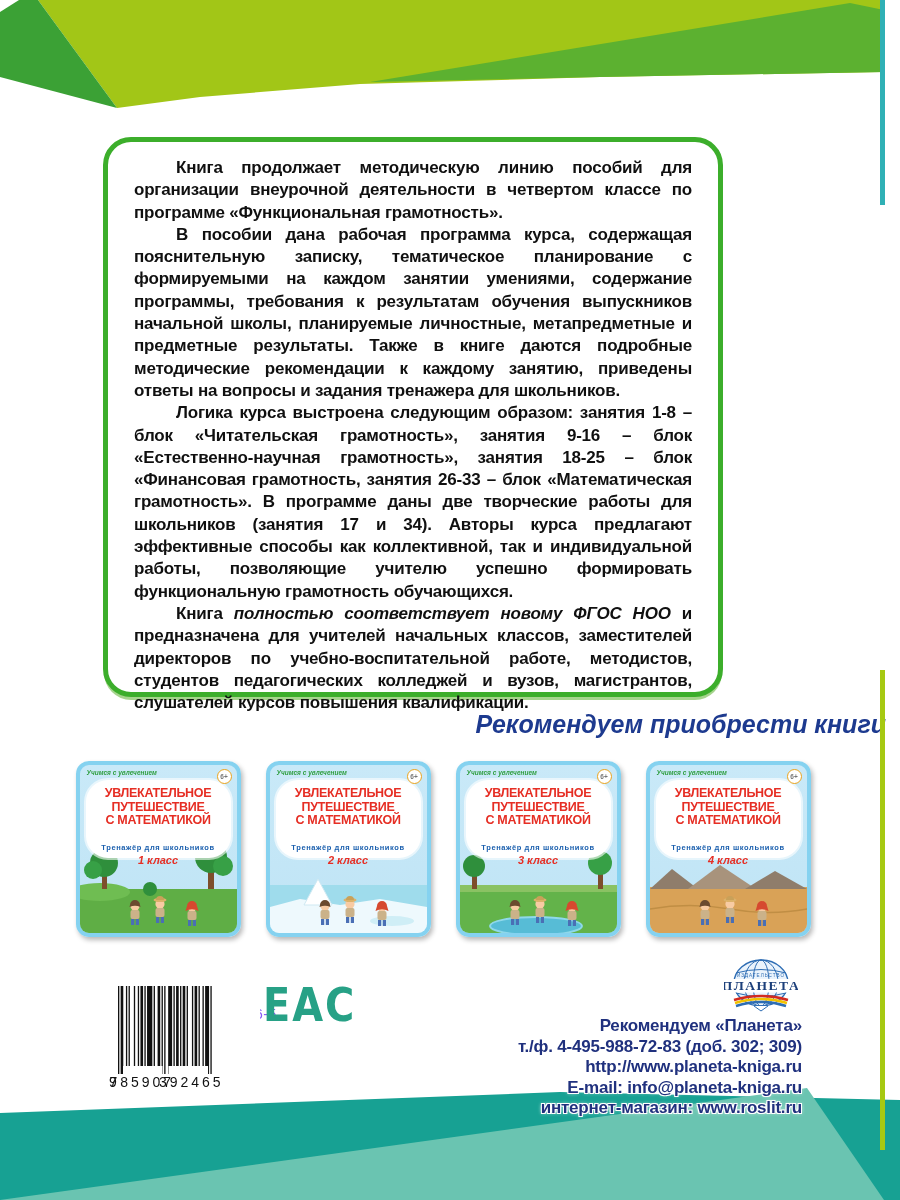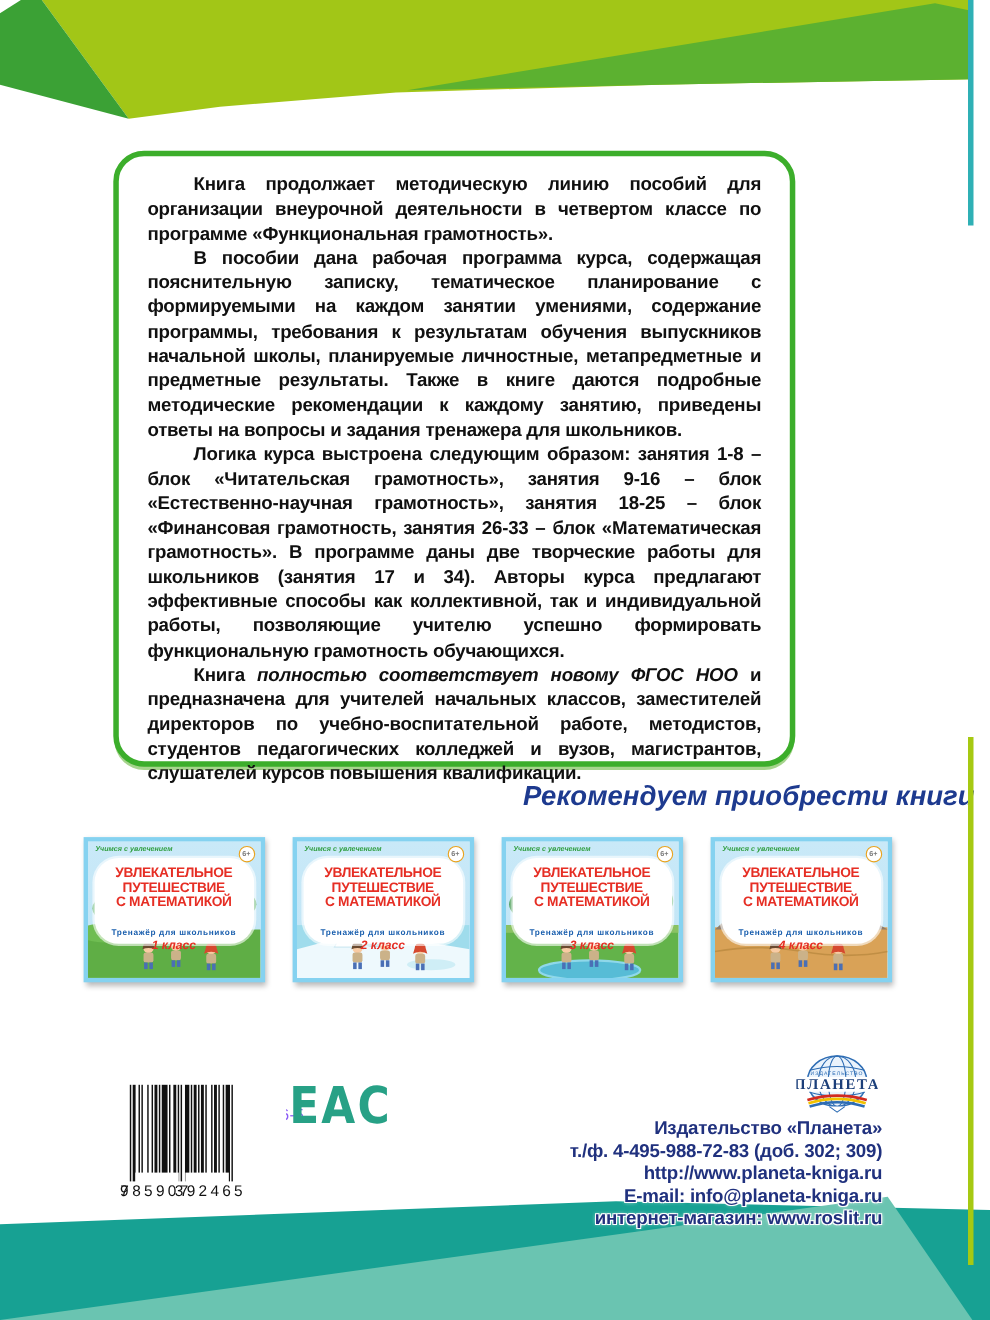--- a/index.html
+++ b/index.html
@@ -26,23 +26,23 @@
   }
   .desc-box .em{font-style:italic;}
   
   .recommend-heading{
     position:absolute;left:0;top:710px;width:886px;text-align:right;
     color:#1d3a8f;font-size:25px;font-weight:bold;font-style:italic;z-index:2;
   }
   
   .books-row{position:absolute;left:0;top:761px;width:886px;display:flex;justify-content:center;gap:25px;z-index:2;}
   .book-card{
-    width:165px;height:132px;box-sizing:border-box;position:relative;overflow:hidden;
+    width:165px;height:176px;box-sizing:border-box;position:relative;overflow:hidden;
     background:linear-gradient(#c9e9f8,#bfe4f5);
-    border:4px solid #85d2f0;border-radius:0;
+    border:4px solid #85d2f0;border-radius:13px;
     box-shadow:2px 3px 5px rgba(0,0,0,.28);
   }
   .series-label{position:absolute;top:4px;left:7px;color:#2f9e3f;font-size:6.5px;font-weight:bold;font-style:italic;z-index:3;}
   .age-badge{
     position:absolute;top:4px;right:5px;width:13px;height:13px;border:1.5px solid #e9a21c;border-radius:50%;
     background:#fff;color:#777;font-size:6.5px;line-height:13px;text-align:center;font-weight:bold;z-index:3;
   }
   .cloud{
     position:absolute;left:6px;right:6px;top:15px;height:78px;z-index:2;
     background:#fff;border-radius:22px;box-shadow:0 0 0 2px rgba(255,255,255,.6);
@@ -317,21 +317,21 @@
   <text id="logo-top-text" x="37" y="19" text-anchor="middle" font-size="4.6" letter-spacing="1" fill="#2e6db4" font-family="Liberation Sans, sans-serif">ИЗДАТЕЛЬСТВО</text>
   <rect x="3" y="21" width="68" height="13.5" fill="#ffffff"></rect>
   <text id="logo-main-text" x="37" y="32" text-anchor="middle" font-size="13.5" font-weight="bold" letter-spacing="1.5" fill="#1c3f7a" font-family="Liberation Serif, serif">ПЛАНЕТА</text>
   <path d="M10,42 Q37,34 64,42" fill="none" stroke="#d22a20" stroke-width="2.4"></path>
   <path d="M11,45 Q37,37 63,45" fill="none" stroke="#f2c100" stroke-width="2.4"></path>
   <path d="M12,48 Q37,40 62,48" fill="none" stroke="#2e6db4" stroke-width="2.4"></path>
   <path d="M30,48 L37,53 L44,48" fill="#ffffff" stroke="#2e6db4" stroke-width="1"></path>
 </svg>
 
 <div class="contacts" id="contacts">
-    <div>Издательство «Планета»</div>
+    <div>Рекомендуем «Планета»</div>
     <div>т./ф. 4-495-988-72-83 (доб. 302; 309)</div>
     <div>http://www.planeta-kniga.ru</div>
     <div>E-mail: info@planeta-kniga.ru</div>
     <div>интернет-магазин: www.roslit.ru</div>
   </div>
 
 <svg class="bottom-band" viewBox="0 0 900 120" preserveAspectRatio="none">
   <polygon points="0,33 560,12 900,20 900,120 0,120" fill="#17a193"></polygon>
   <polygon points="0,120 807,8 884,120" fill="#6ac4b1"></polygon>
 </svg>

